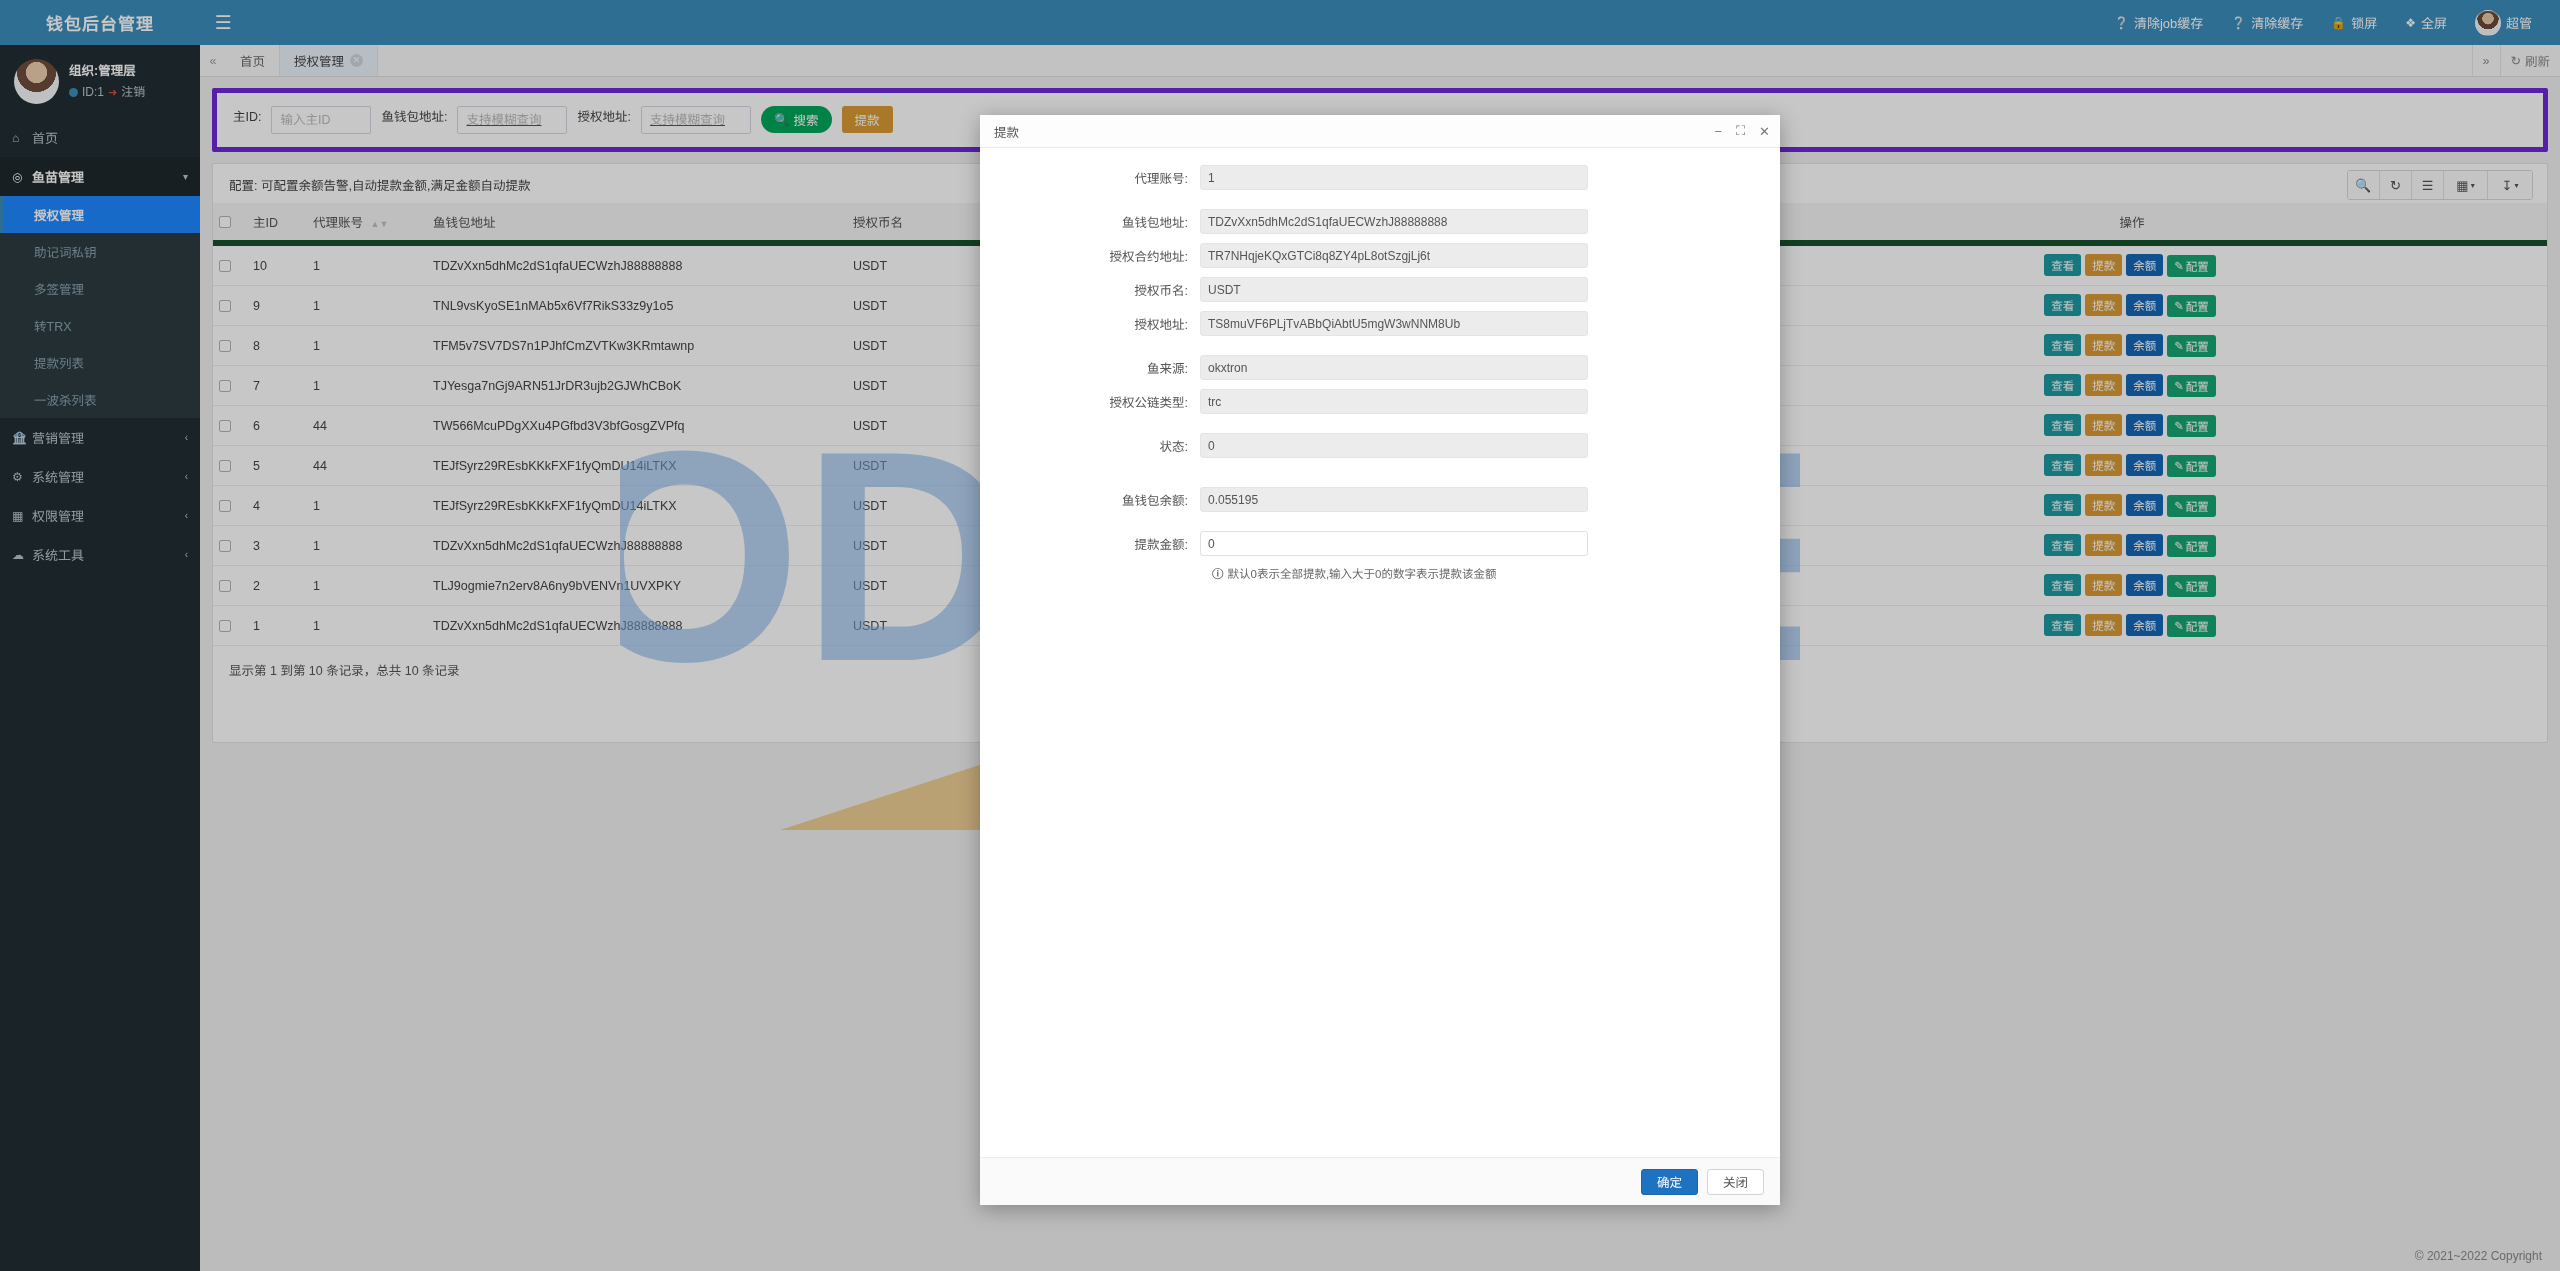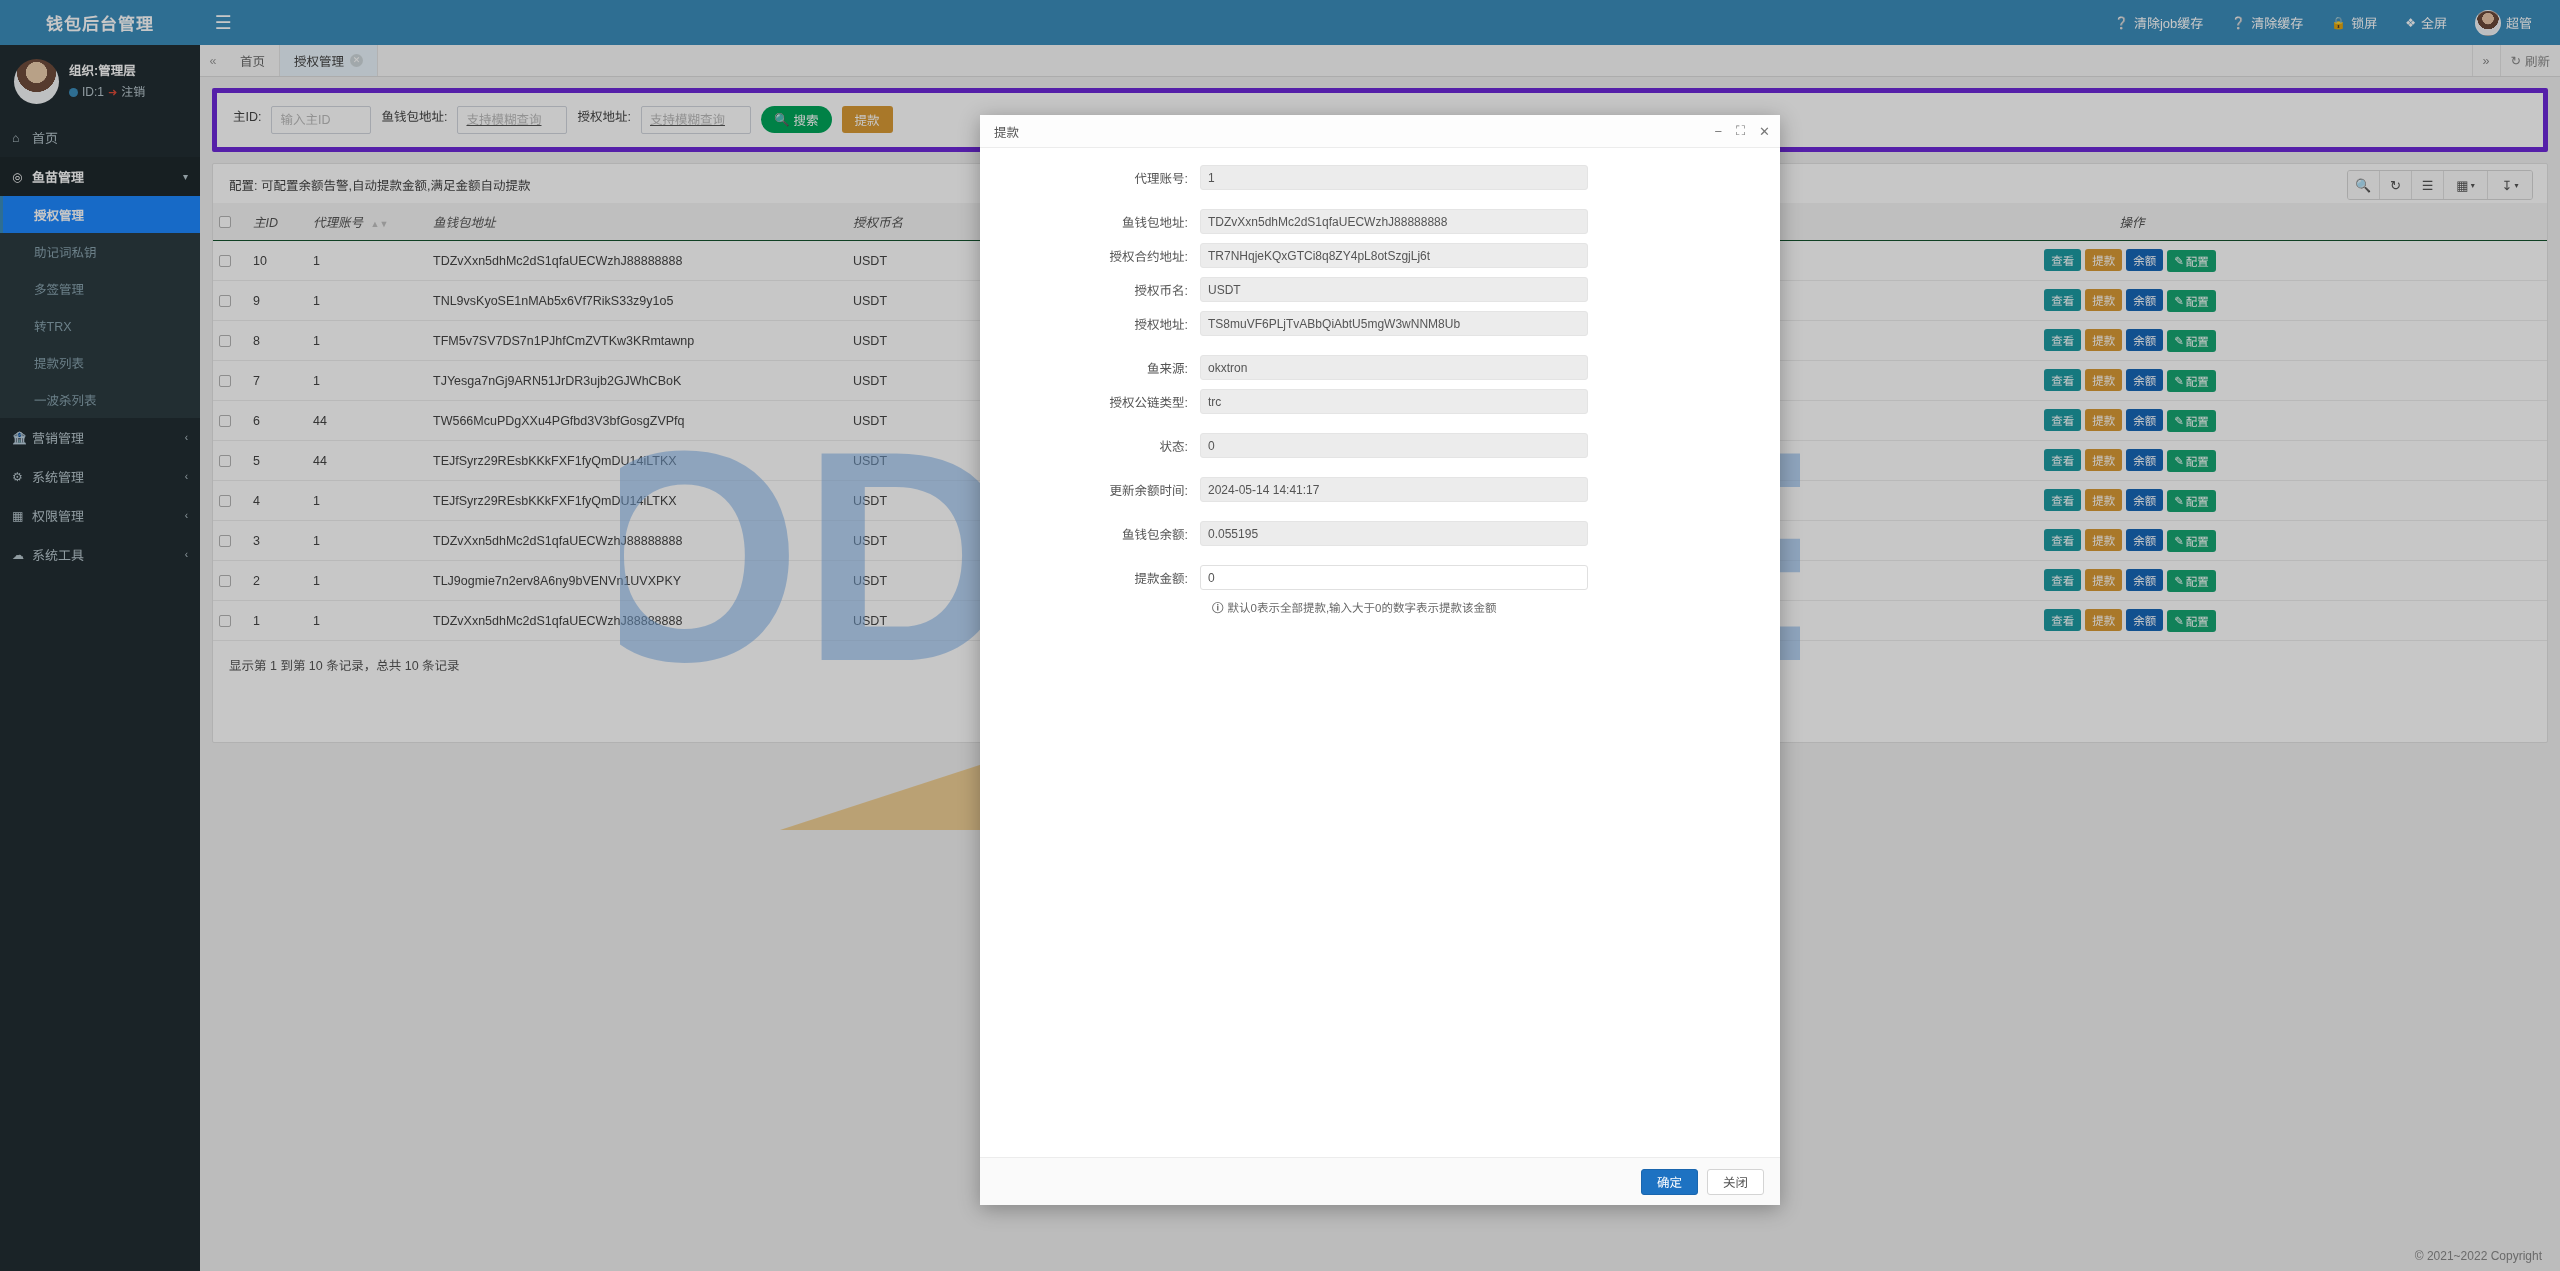--- a/index.html
+++ b/index.html
@@ -132,21 +132,21 @@
     width:32px; height:28px; display:flex; align-items:center; justify-content:center;
     border-right:1px solid #e0e0e0; color:#555; font-size:13px; cursor:pointer; background:#fbfbfb;
   }
   .tt-btn:last-child { border-right:none; }
   .tt-btn.wide { width:44px; gap:2px; }
   .caret { font-size:8px; }
 
   table.grid { width:100%; border-collapse:collapse; font-size:12.5px; }
   table.grid thead th {
     background:#f5f5f5; color:#555; font-weight:400; text-align:left;
-    padding:9px 6px; border-bottom:1px solid #14532d; white-space:nowrap;font-style:italic;
+    padding:9px 6px; border-bottom:6px solid #14532d; white-space:nowrap;
   }
   table.grid thead th.c { text-align:center; }
   table.grid tbody td {
     padding:8px 6px; border-bottom:1px solid #eee; color:#444; white-space:nowrap;
   }
   table.grid tbody td.c { text-align:center; }
   .sort-ico { color:#c0c0c0; font-size:9px; margin-left:4px; }
   .cb { width:12px; height:12px; border:1px solid #b5b5b5; border-radius:2px; display:inline-block; background:#fff; vertical-align:middle; }
   .badge { display:inline-block; padding:2px 7px; border-radius:9px; font-size:11px; color:#fff; }
   .badge-new { background:#d99a35; }
@@ -553,24 +553,20 @@
           <div class="frow">
             <div class="flabel">授权公链类型:</div>
             <div class="fctl"><input class="finput" value="trc" readonly="" style=""></div>
           </div>
           <div class="fgap"></div>
           <div class="frow">
             <div class="flabel">状态:</div>
             <div class="fctl"><input class="finput" value="0" readonly="" style=""></div>
           </div>
           <div class="fgap"></div>
-          <div class="frow">
-            <div class="flabel">更新余额时间:</div>
-            <div class="fctl"><input class="finput" value="2024-05-14 14:41:17" readonly="" style=""></div>
-          </div>
           <div class="fgap"></div>
           <div class="frow">
             <div class="flabel">鱼钱包余额:</div>
             <div class="fctl"><input class="finput" value="0.055195" readonly="" style=""></div>
           </div>
           <div class="fgap"></div>
           <div class="frow">
             <div class="flabel">提款金额:</div>
             <div class="fctl"><input class="finput editable" value="0" style=""></div>
           </div>

